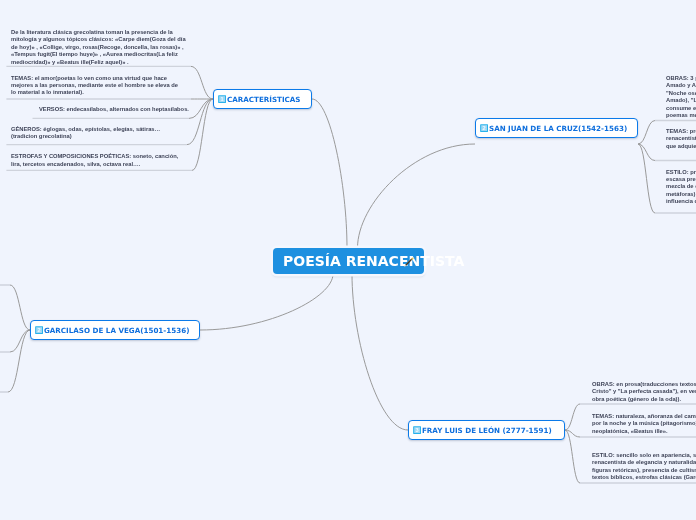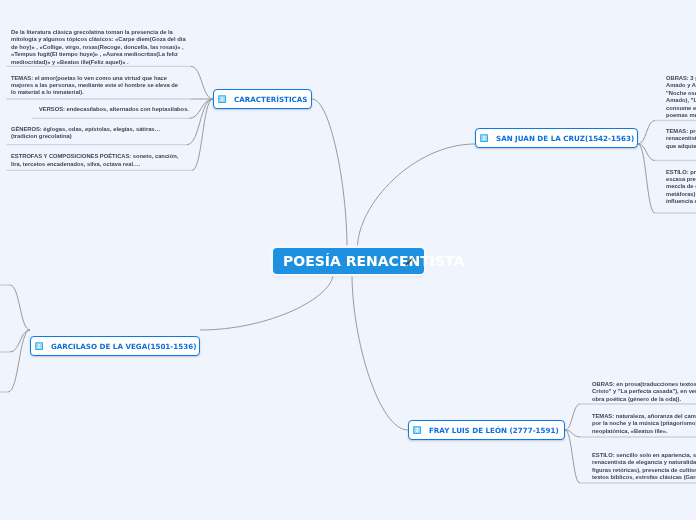--- a/index.html
+++ b/index.html
@@ -11,21 +11,21 @@
   svg#links path{fill:none;stroke:#9a9a9a;stroke-width:1;}
   svg#links path.rule{stroke:#cfd3dc;stroke-width:1.3;}
 
   .leaf{position:absolute;box-sizing:border-box;background:transparent;color:#3f4458;
         font-size:5.77px;font-weight:bold;line-height:7.4px;}
   .leaf .txt{display:block;transform:translateZ(0);}
 
   .bnode{position:absolute;box-sizing:border-box;background:#ffffff;
          border:1.6px solid #0b7ae9;border-radius:4px;
          display:flex;align-items:center;padding:0 5px 0 4px;
-         box-shadow:0 1px 2px rgba(20,40,80,0.22);gap:7px;}
+         box-shadow:0 1px 2px rgba(20,40,80,0.22);}
   .bnode .lbl{font-family:"DejaVu Sans",sans-serif;font-size:7.15px;font-weight:bold;color:#0f6fdd;white-space:nowrap;transform:translateZ(0);}
   .bnode .ico{width:8.2px;height:8.2px;flex:0 0 8.2px;margin-right:0.8px;line-height:0;}
 
   .cnode{position:absolute;box-sizing:border-box;background:#1e90e0;
          border-radius:4px;display:flex;align-items:center;justify-content:flex-start;padding-left:10px;
          box-shadow:0 0 0 2.5px #f4f7fe, 0 2px 3px rgba(20,40,80,0.25);}
   .cnode .lbl{font-family:"DejaVu Sans",sans-serif;font-size:14px;font-weight:bold;color:#fff;white-space:nowrap;transform:translateZ(0);}
 
   #cursor{position:absolute;pointer-events:none;}
 </style>
@@ -101,29 +101,29 @@
       <span class="txt">ESTILO: sencillo solo en apariencia, sigue perfectamente la norma renacentista de elegancia y naturalidad, muy elaborado(uso de figuras retóricas), presencia de cultismos, escritores grecolatinos, textos bíblicos, estrofas clásicas (Garcilaso-&gt; lira).</span>
     </div>
 <div class="bnode" style="left:213px;top:89px;width:99px;height:20px;">
   <span class="ico"><svg viewBox="0 0 16 16" width="8.2" height="8.2">
           <rect x="0.3" y="0.3" width="15.4" height="15.4" rx="1.4" fill="#27b2ec"></rect>
           <rect x="2.3" y="2.3" width="11.4" height="11.4" fill="#9ed7f4"></rect>
           <text x="8" y="12.2" font-family="Liberation Sans, sans-serif" font-size="11" font-weight="bold" fill="#f0fbff" text-anchor="middle">1</text>
         </svg></span>
   <span class="lbl">CARACTERÍSTICAS</span>
 </div>
-<div class="bnode" style="left:475px;top:128px;width:163px;height:20px;">
+<div class="bnode" style="left:475px;top:118px;width:163px;height:20px;">
   <span class="ico"><svg viewBox="0 0 16 16" width="8.2" height="8.2">
           <rect x="0.3" y="0.3" width="15.4" height="15.4" rx="1.4" fill="#27b2ec"></rect>
           <rect x="2.3" y="2.3" width="11.4" height="11.4" fill="#9ed7f4"></rect>
           <text x="8" y="12.2" font-family="Liberation Sans, sans-serif" font-size="11" font-weight="bold" fill="#f0fbff" text-anchor="middle">2</text>
         </svg></span>
   <span class="lbl">SAN JUAN DE LA CRUZ(1542-1563)</span>
 </div>
-<div class="bnode" style="left:30px;top:336px;width:170px;height:20px;">
+<div class="bnode" style="left:30px;top:320px;width:170px;height:20px;">
   <span class="ico"><svg viewBox="0 0 16 16" width="8.2" height="8.2">
           <rect x="0.3" y="0.3" width="15.4" height="15.4" rx="1.4" fill="#27b2ec"></rect>
           <rect x="2.3" y="2.3" width="11.4" height="11.4" fill="#9ed7f4"></rect>
           <text x="8" y="12.2" font-family="Liberation Sans, sans-serif" font-size="11" font-weight="bold" fill="#f0fbff" text-anchor="middle">2</text>
         </svg></span>
   <span class="lbl">GARCILASO DE LA VEGA(1501-1536)</span>
 </div>
 <div class="bnode" style="left:408px;top:420px;width:157px;height:20px;">
   <span class="ico"><svg viewBox="0 0 16 16" width="8.2" height="8.2">
           <rect x="0.3" y="0.3" width="15.4" height="15.4" rx="1.4" fill="#27b2ec"></rect>

